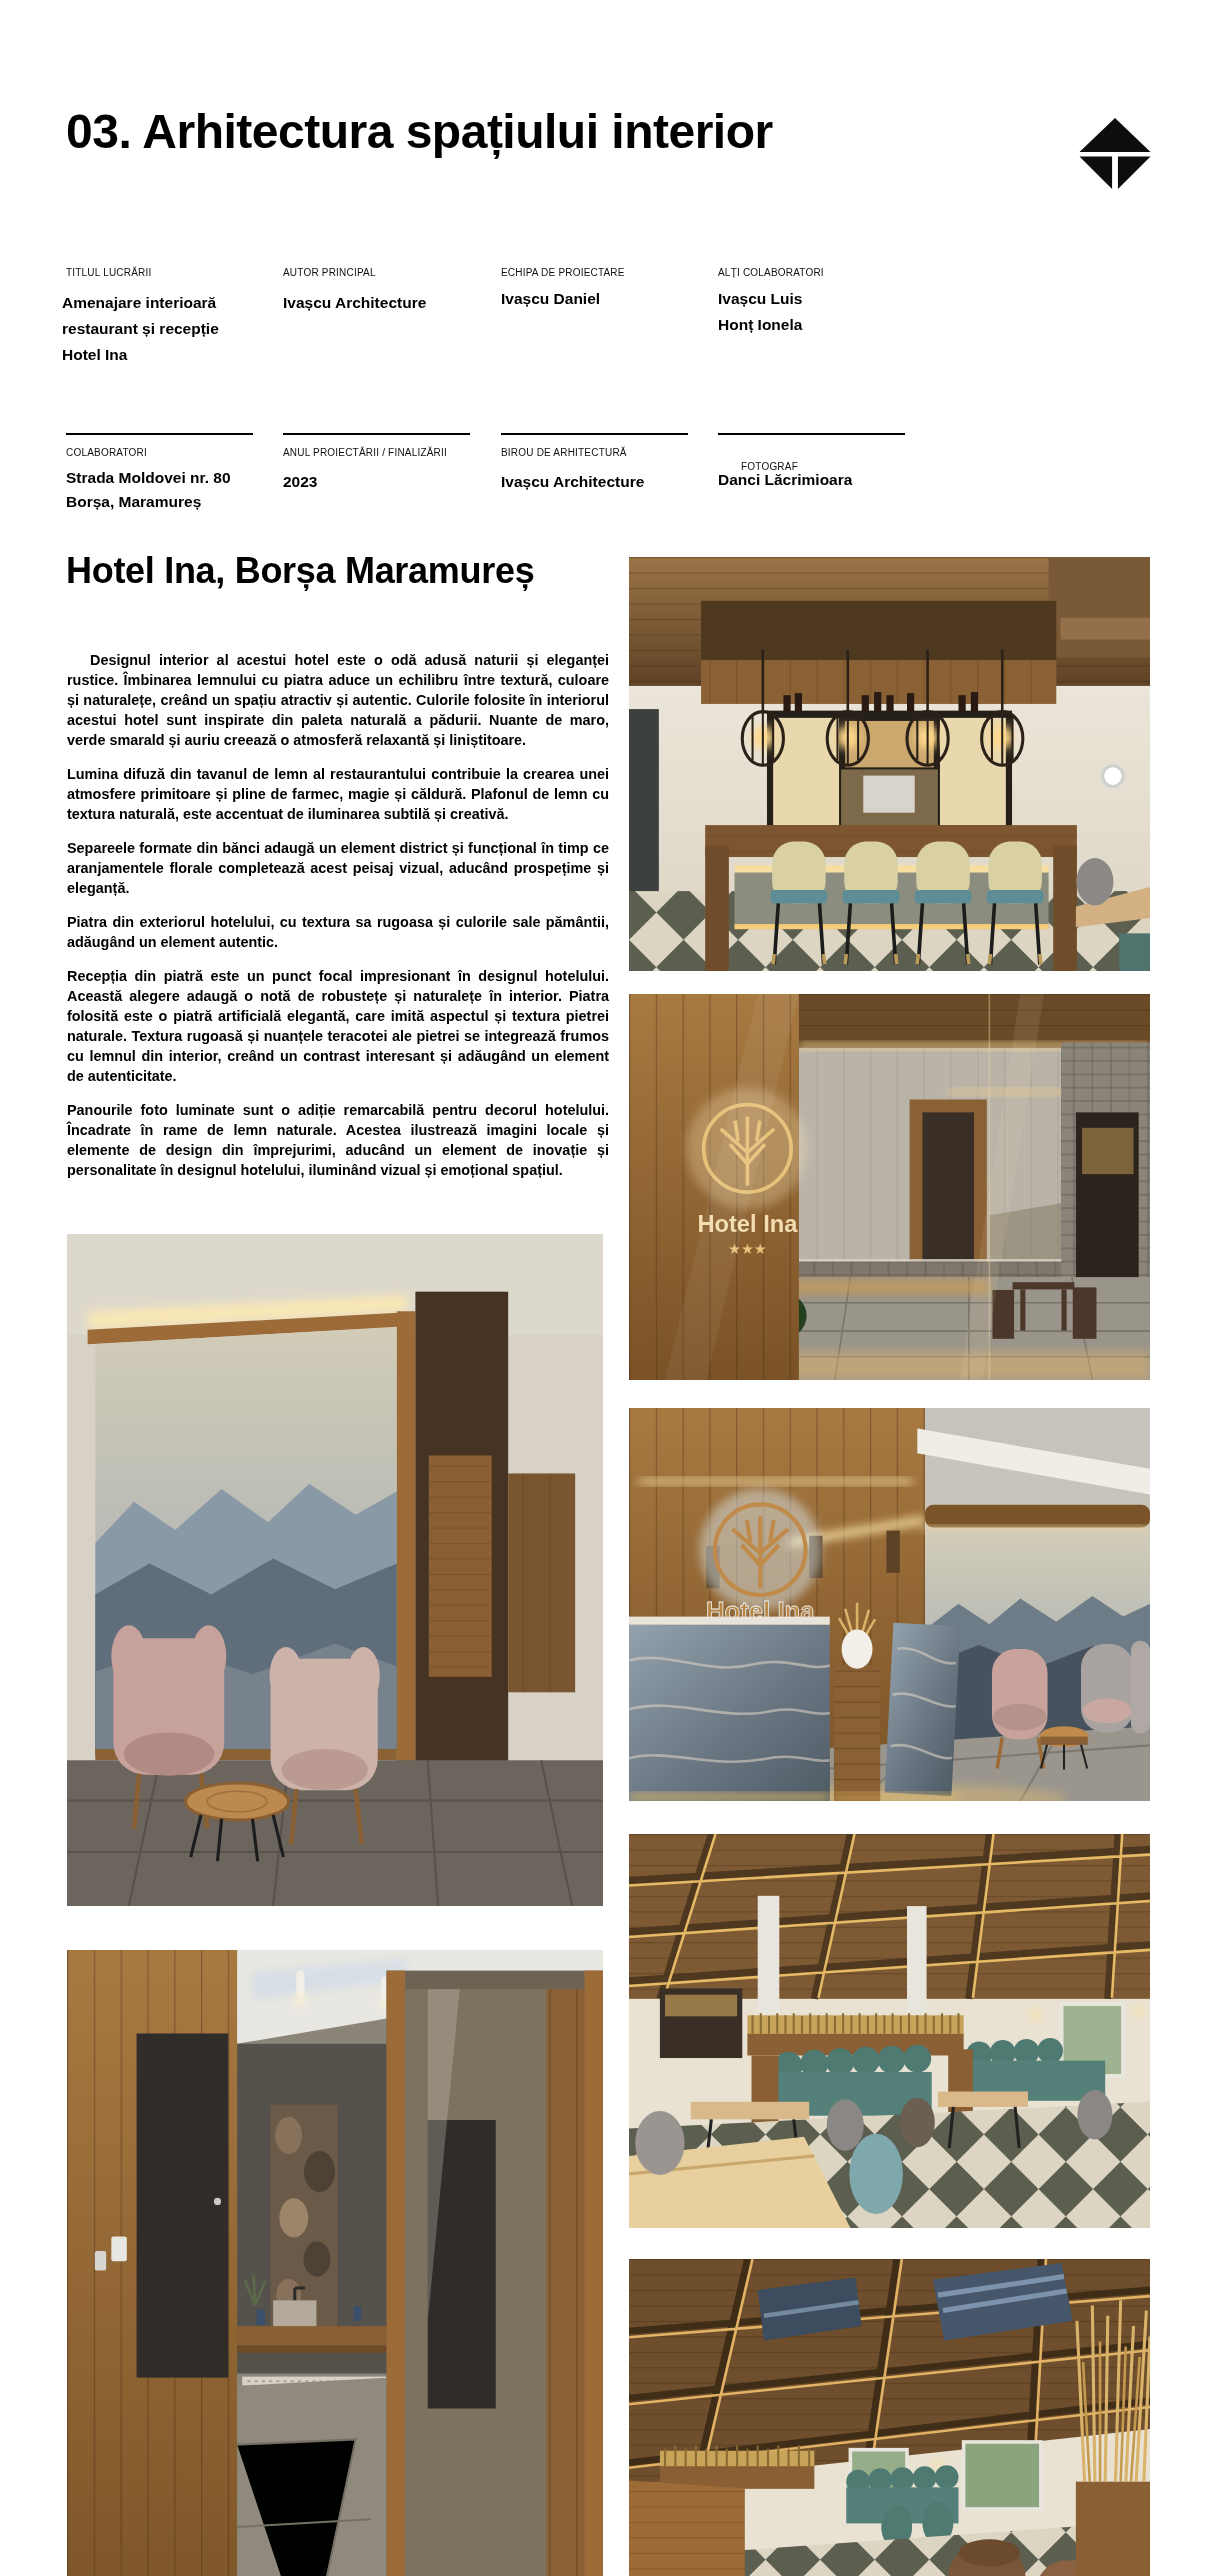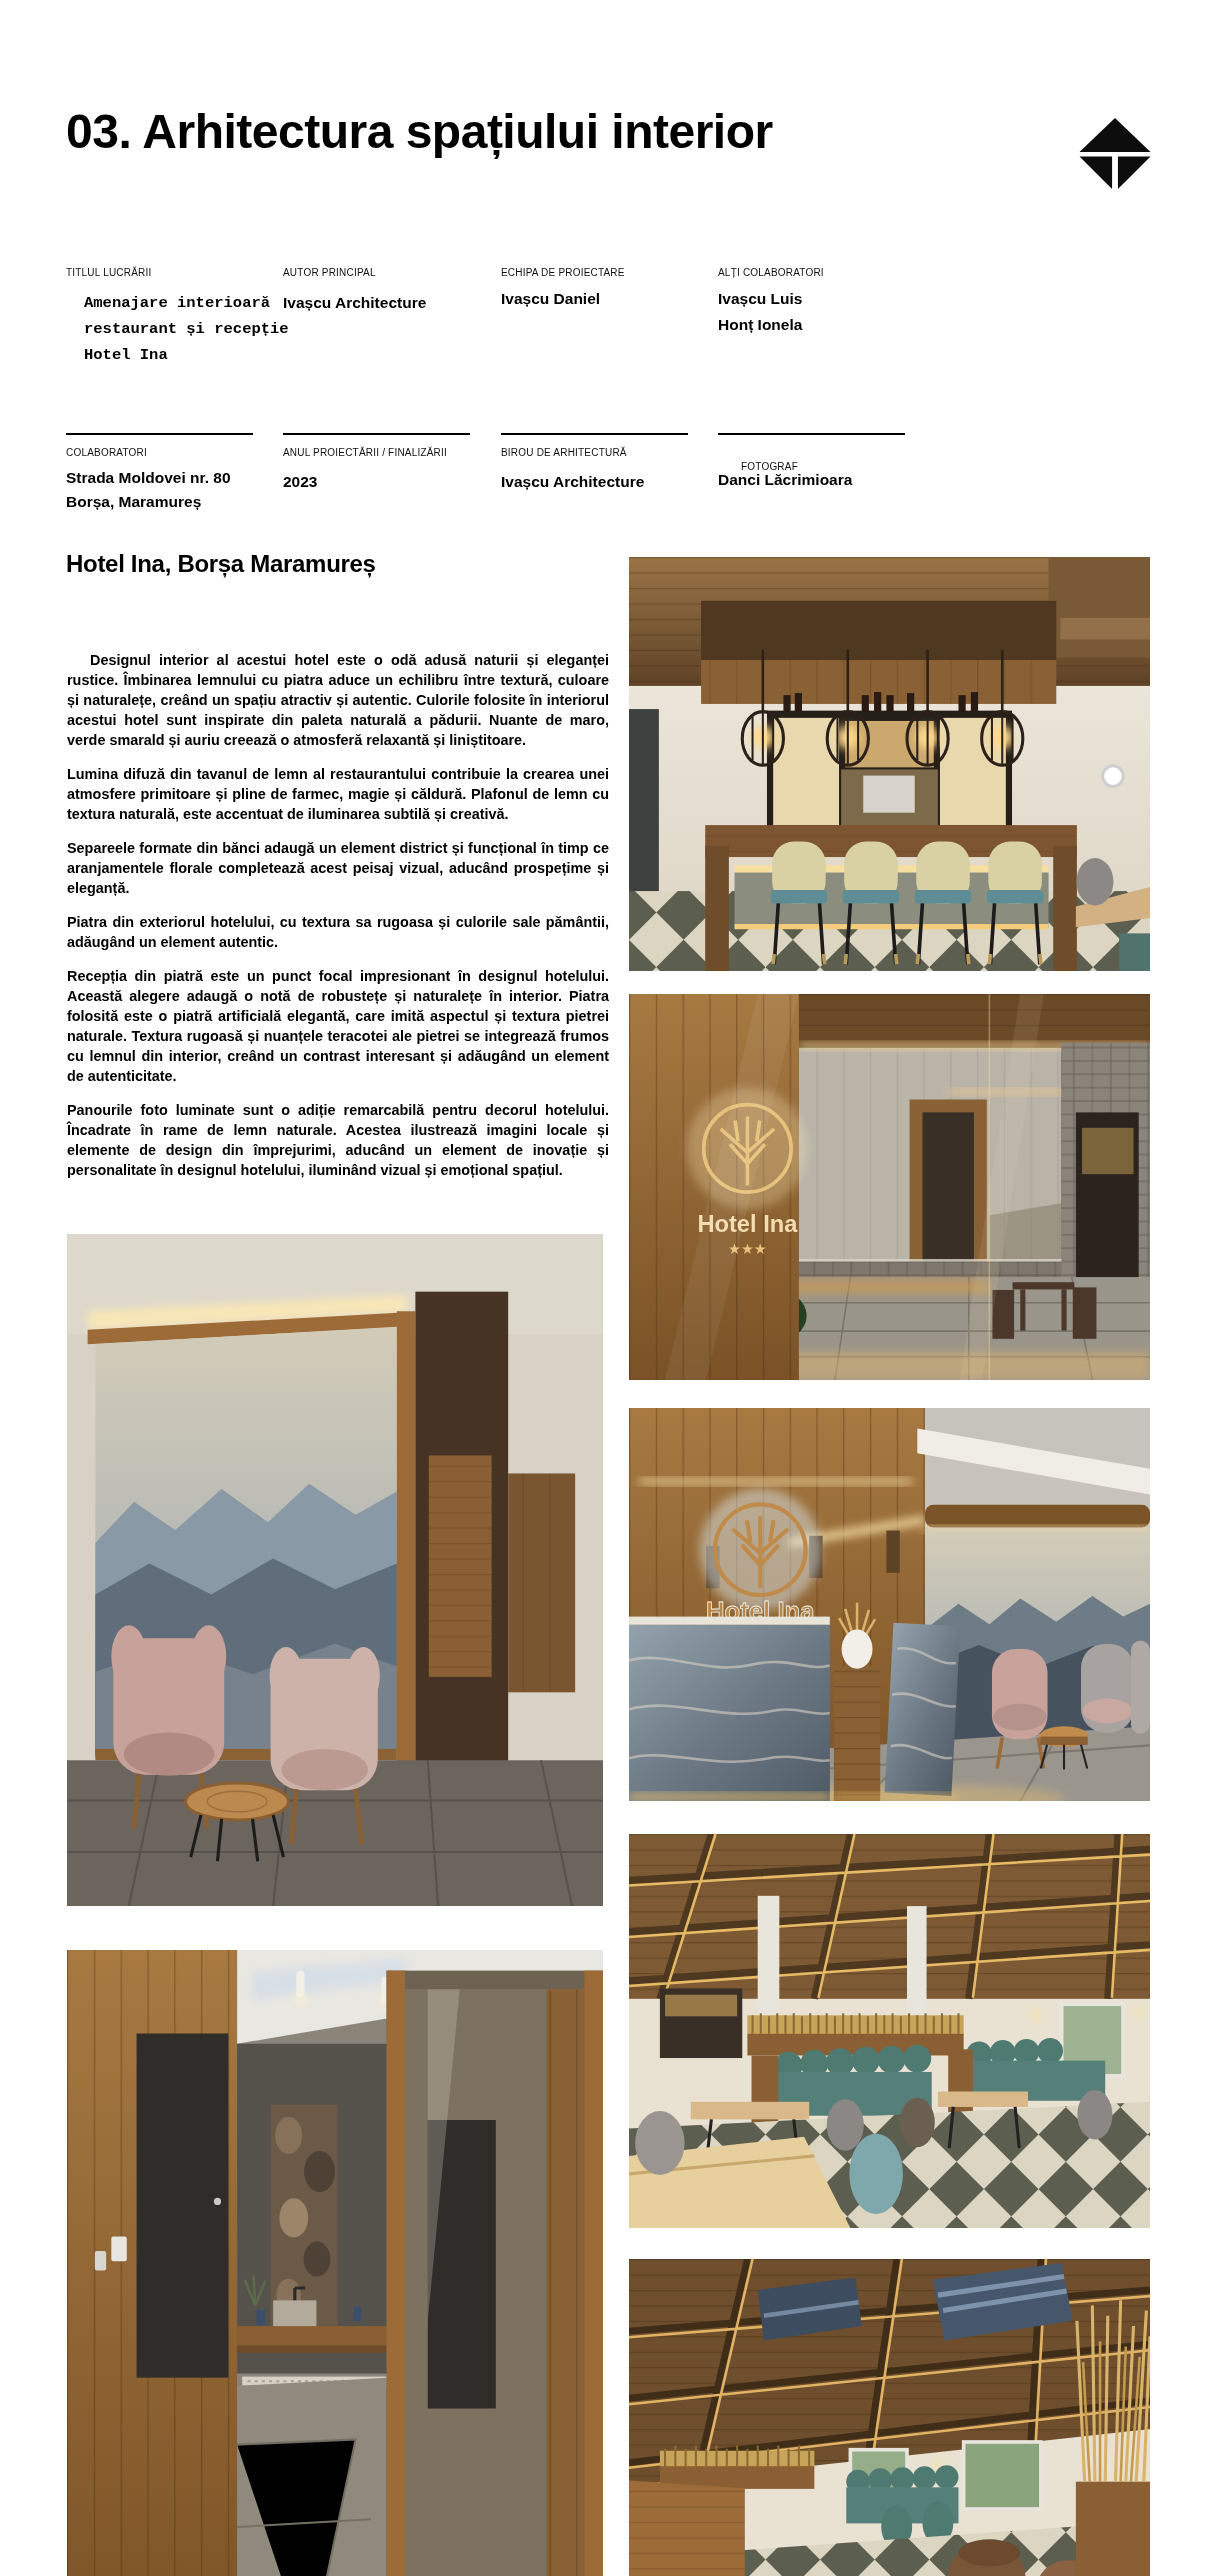--- a/index.html
+++ b/index.html
@@ -4,21 +4,21 @@
 <style>
   html,body{margin:0;padding:0;background:#fff;}
   .page{position:relative;width:1217px;height:3221px;background:#ffffff;
         font-family:"Liberation Sans",sans-serif;color:#000;overflow:hidden;}
   .abs{position:absolute;}
   .title{font-size:48px;font-weight:700;letter-spacing:-0.5px;line-height:52px;}
   .lbl{font-size:10px;font-weight:400;letter-spacing:0.2px;color:#101010;}
   .val{font-size:15.5px;font-weight:700;line-height:26px;white-space:pre-line;}
   .val2{line-height:24px;}
   .rule{height:1.5px;background:#000;width:187px;}
-  .heading{font-size:24px;font-weight:700;letter-spacing:-0.3px;}
+  .heading{font-size:36px;font-weight:700;letter-spacing:-0.3px;}
   .bodycol{width:542px;}
   .bodycol p{font-size:14.4px;font-weight:700;line-height:20px;text-align:justify;margin:0 0 14px 0;}
   .bodycol p.first{text-indent:23px;}
   .ph{position:absolute;overflow:hidden;background:#d8d2c6;}
   .ph svg{display:block;width:100%;height:100%;}
 </style>
 </head>
 <body>
 
 <svg width="0" height="0" style="position:absolute" aria-hidden="true">
@@ -81,21 +81,21 @@
   <svg class="abs" style="left:1078px;top:118px;" width="74" height="77" viewBox="0 0 100 104">
     <polygon points="50,0 98,46 2,46" fill="#0d0d0d"></polygon>
     <polygon points="2,52 46,52 46,96" fill="#0d0d0d"></polygon>
     <polygon points="98,52 54,52 54,96" fill="#0d0d0d"></polygon>
   </svg>
 
   <div class="abs lbl" style="left:66px;top:267px;">TITLUL LUCRĂRII</div>
   <div class="abs lbl" style="left:283px;top:267px;">AUTOR PRINCIPAL</div>
   <div class="abs lbl" style="left:501px;top:267px;">ECHIPA DE PROIECTARE</div>
   <div class="abs lbl" style="left:718px;top:267px;">ALȚI COLABORATORI</div>
-  <div class="abs val" style="left:84px;top:290px;font-family:Liberation Mono, monospace;">Amenajare interioară
+  <div class="abs val" style="left:62px;top:290px;">Amenajare interioară
 restaurant și recepție
 Hotel Ina</div>
   <div class="abs val" style="left:283px;top:290px;">Ivașcu Architecture</div>
   <div class="abs val" style="left:501px;top:286px;">Ivașcu Daniel</div>
   <div class="abs val" style="left:718px;top:286px;">Ivașcu Luis
 Honț Ionela</div>
 
   <div class="abs rule" style="left:66px;top:433px;"></div>
   <div class="abs rule" style="left:283px;top:433px;"></div>
   <div class="abs rule" style="left:501px;top:433px;"></div>

